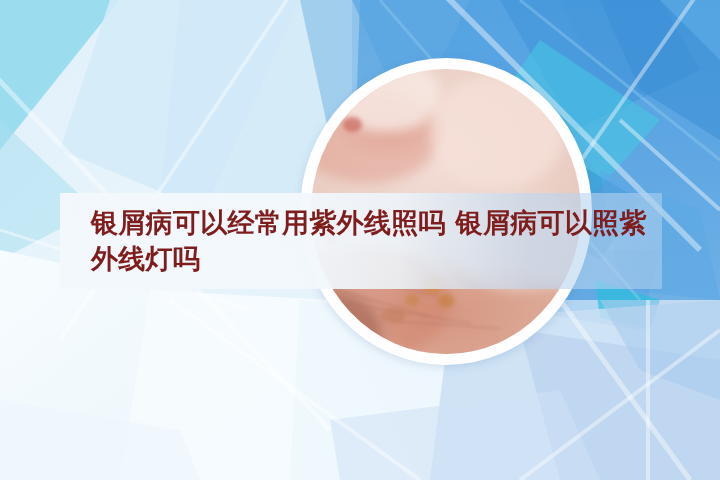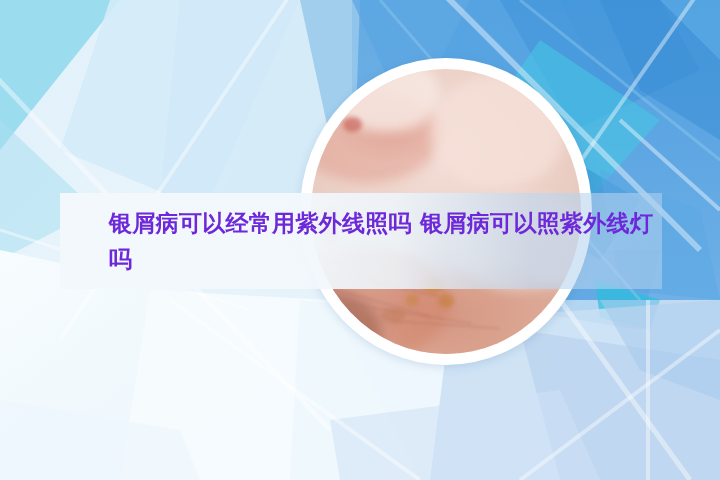--- a/index.html
+++ b/index.html
@@ -50,22 +50,22 @@
   #headline-banner{
     position:absolute;left:60px;top:193px;width:602px;height:96px;
     background:linear-gradient(90deg,
         rgba(243,248,252,.97) 0%,
         rgba(243,248,252,.96) 38%,
         rgba(237,245,251,.88) 56%,
         rgba(188,214,240,.62) 78%,
         rgba(176,208,238,.58) 100%);
   }
   #headline-text{
-    position:absolute;left:109px;top:205px;width:566px;
-    font-size:23px;font-weight:bold;line-height:36px;color:#6d28d9;
+    position:absolute;left:91px;top:205px;width:566px;
+    font-size:27px;font-weight:bold;line-height:36px;color:#7f1d1d;
     letter-spacing:.3px;
     font-family:"DejaVu Sans","Liberation Sans",sans-serif;
     white-space:pre-wrap;
   }
 </style>
 </head>
 <body>
 
 <div id="stage">
 

